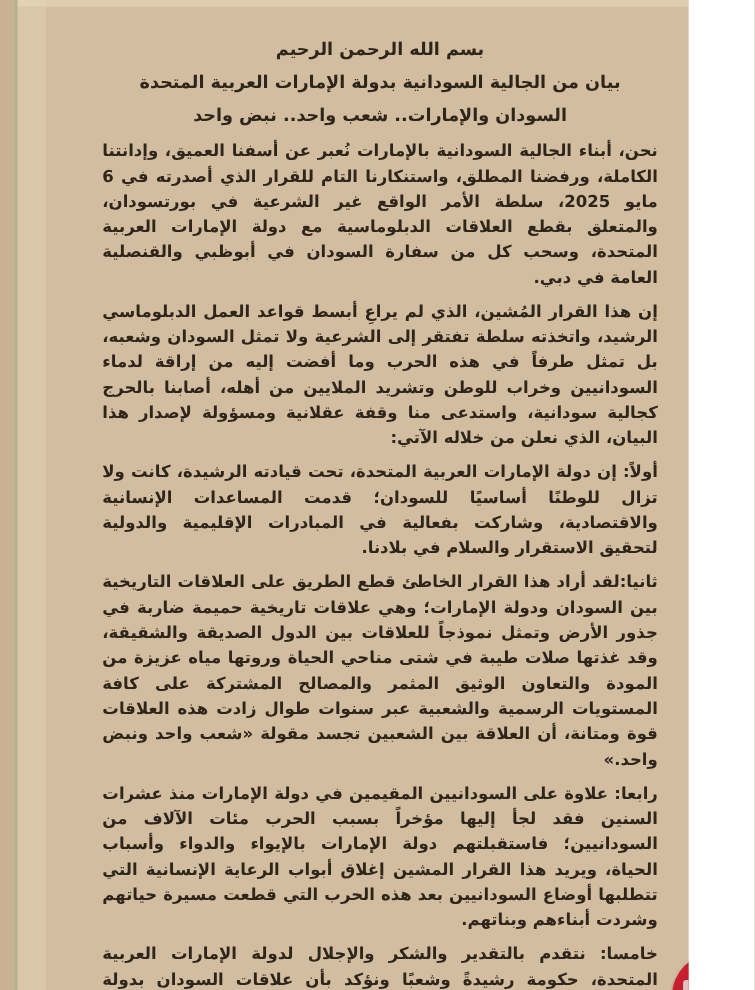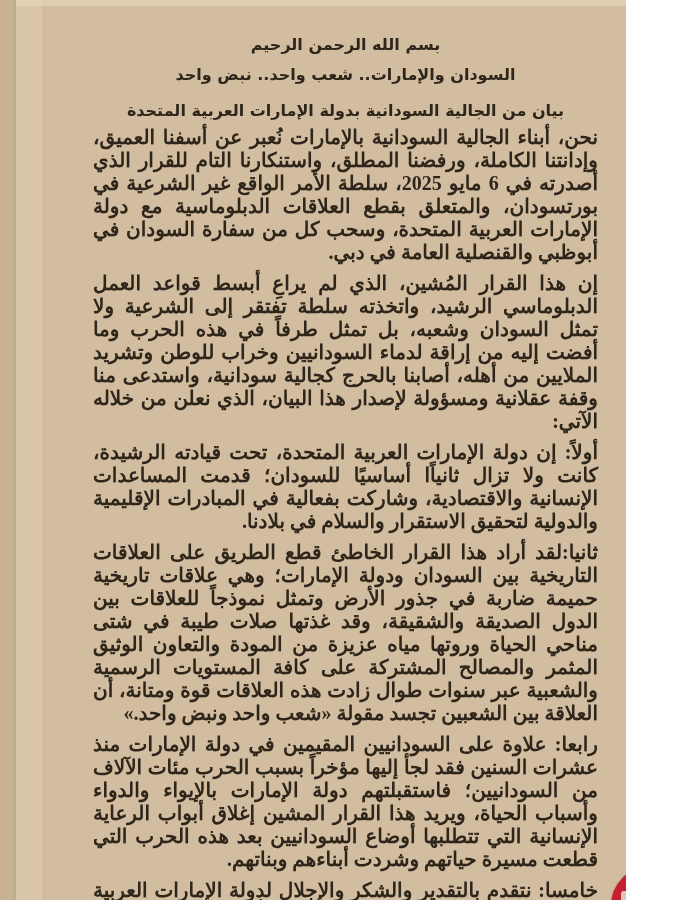--- a/index.html
+++ b/index.html
@@ -54,26 +54,25 @@
 
   .heading {
     text-align: center;
     font-size: 16px;
     line-height: 30px;
     letter-spacing: 0;
   }
   .heading.sub { margin-bottom: 6px; }
 
   .para {
-    font-size: 20px;
+    font-size: 15px;
     line-height: 23px;
     text-align: justify;
     text-justify: inter-word;
     margin-bottom: 8px;
-    font-family: Liberation Serif, serif;
   }
   .para:last-child { margin-bottom: 0; }
 
   .logo {
     position: absolute;
     left: 611px;
     top: 867px;
     width: 76px;
     height: 76px;
     border-radius: 50%;
@@ -107,29 +106,29 @@
 <div class="photo">
 
   <div class="edge-strip"></div>
   <div class="edge-line"></div>
   <div class="edge-soft"></div>
 
   <div class="content">
 
     <div class="heading">بسم الله الرحمن الرحيم</div>
 
+    <div class="heading">بيان من الجالية السودانية بدولة الإمارات العربية المتحدة</div>
+
     <div class="heading sub">السودان والإمارات.. شعب واحد.. نبض واحد</div>
-
-    <div class="heading">بيان من الجالية السودانية بدولة الإمارات العربية المتحدة</div>
 
     <p class="para">نحن، أبناء الجالية السودانية بالإمارات نُعبر عن أسفنا العميق، وإدانتنا الكاملة، ورفضنا المطلق، واستنكارنا التام للقرار الذي أصدرته في 6 مايو 2025، سلطة الأمر الواقع غير الشرعية في بورتسودان، والمتعلق بقطع العلاقات الدبلوماسية مع دولة الإمارات العربية المتحدة، وسحب كل من سفارة السودان في أبوظبي والقنصلية العامة في دبي.</p>
 
     <p class="para">إن هذا القرار المُشين، الذي لم يراعِ أبسط قواعد العمل الدبلوماسي الرشيد، واتخذته سلطة تفتقر إلى الشرعية ولا تمثل السودان وشعبه، بل تمثل طرفاً في هذه الحرب وما أفضت إليه من إراقة لدماء السودانيين وخراب للوطن وتشريد الملايين من أهله، أصابنا بالحرج كجالية سودانية، واستدعى منا وقفة عقلانية ومسؤولة لإصدار هذا البيان، الذي نعلن من خلاله الآتي:</p>
 
-    <p class="para">أولاً: إن دولة الإمارات العربية المتحدة، تحت قيادته الرشيدة، كانت ولا تزال ثانياًا أساسيًا للسودان؛ قدمت المساعدات الإنسانية والاقتصادية، وشاركت بفعالية في المبادرات الإقليمية والدولية لتحقيق الاستقرار والسلام في بلادنا.</p>
+    <p class="para">أولاً: إن دولة الإمارات العربية المتحدة، تحت قيادته الرشيدة، كانت ولا تزال للوطنًا أساسيًا للسودان؛ قدمت المساعدات الإنسانية والاقتصادية، وشاركت بفعالية في المبادرات الإقليمية والدولية لتحقيق الاستقرار والسلام في بلادنا.</p>
 
     <p class="para">ثانيا:لقد أراد هذا القرار الخاطئ قطع الطريق على العلاقات التاريخية بين السودان ودولة الإمارات؛ وهي علاقات تاريخية حميمة ضاربة في جذور الأرض وتمثل نموذجاً للعلاقات بين الدول الصديقة والشقيقة، وقد غذتها صلات طيبة في شتى مناحي الحياة وروتها مياه عزيزة من المودة والتعاون الوثيق المثمر والمصالح المشتركة على كافة المستويات الرسمية والشعبية عبر سنوات طوال زادت هذه العلاقات قوة ومتانة، أن العلاقة بين الشعبين تجسد مقولة «شعب واحد ونبض واحد.»</p>
 
 
     <p class="para">رابعا: علاوة على السودانيين المقيمين في دولة الإمارات منذ عشرات السنين فقد لجأ إليها مؤخراً بسبب الحرب مئات الآلاف من السودانيين؛ فاستقبلتهم دولة الإمارات بالإيواء والدواء وأسباب الحياة، ويريد هذا القرار المشين إغلاق أبواب الرعاية الإنسانية التي تتطلبها أوضاع السودانيين بعد هذه الحرب التي قطعت مسيرة حياتهم وشردت أبناءهم وبناتهم.</p>
 
     <p class="para">خامسا: نتقدم بالتقدير والشكر والإجلال لدولة الإمارات العربية المتحدة، حكومة رشيدةً وشعبًا ونؤكد بأن علاقات السودان بدولة الإمارات العربية المتحدة ستظل باقية تزداد متانة عنواناً للمحبة والإخاء وتجسيداً للعلاقات الراسخة التي لا تقوى على زعزعتها نوازع الشر والنوايا الخبيثة لمثيري الفتن وأعداء الحياة</p>
 
   </div>
 

